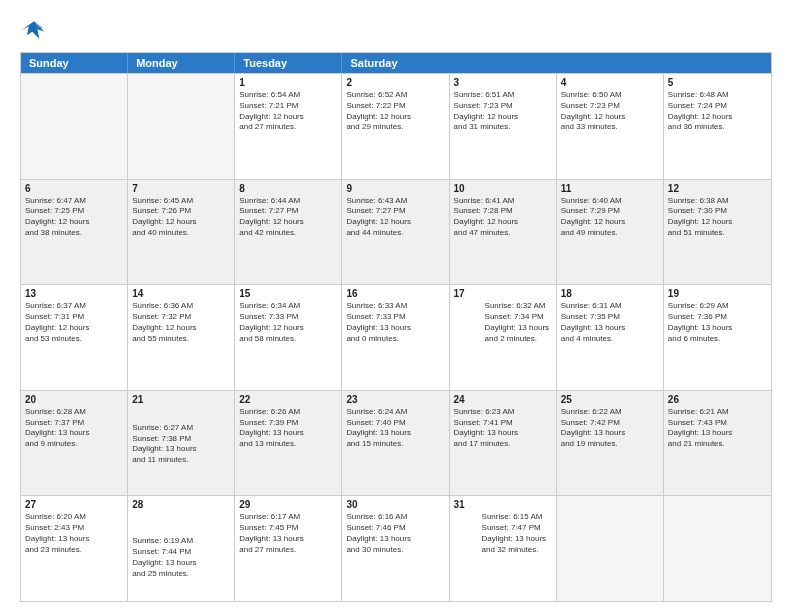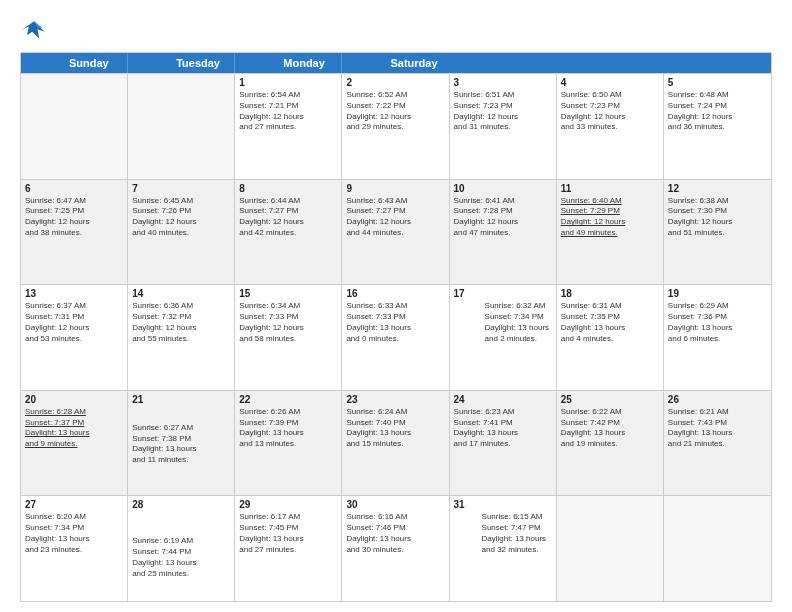--- a/index.html
+++ b/index.html
@@ -63,21 +63,20 @@
       grid-template-columns: repeat(7, 1fr);
       background: #2a7ac7;
     }
     .cal-header-cell {
       color: #fff;
       font-size: 11px;
       font-weight: bold;
       padding: 4px 8px;
       border-right: 1px solid #5599d9;
       text-align: left;
-      margin-left: 40px;
     }
     .cal-header-cell:last-child { border-right: none; }
     .cal-body {
       display: flex;
       flex-direction: column;
       flex: 1;
     }
     .cal-row {
       display: grid;
       grid-template-columns: repeat(7, 1fr);
@@ -127,22 +126,22 @@
     <div class="title-block">
       <div class="cal-title"></div>
       <div class="cal-subtitle"></div>
     </div>
   </div>
 
   <div class="calendar">
     <div class="cal-header-row">
 
     <div class="cal-header-cell">Sunday</div>
+        <div class="cal-header-cell">Monday</div>
         <div class="cal-header-cell">Tuesday</div>
-        <div class="cal-header-cell">Monday</div>
         <div class="cal-header-cell">Saturday</div>
       </div>
     <div class="cal-body">
 
     <div class="cal-row">
           <div class="cal-cell empty"></div>
           <div class="cal-cell empty"></div>
           <div class="cal-cell">
             <div class="day-num">1</div>
             <div class="cell-text" style="white-space: pre-line;">Sunrise: 6:54 AM
@@ -210,21 +209,21 @@
           </div>
           <div class="cal-cell shaded">
             <div class="day-num">10</div>
             <div class="cell-text" style="white-space: pre-line;">Sunrise: 6:41 AM
 Sunset: 7:28 PM
 Daylight: 12 hours
 and 47 minutes.</div>
           </div>
           <div class="cal-cell shaded">
             <div class="day-num">11</div>
-            <div class="cell-text" style="white-space: pre-line; text-decoration: underline;">Sunrise: 6:40 AM
+            <div class="cell-text" style="white-space: pre-line;">Sunrise: 6:40 AM
 Sunset: 7:29 PM
 Daylight: 12 hours
 and 49 minutes.</div>
           </div>
           <div class="cal-cell shaded">
             <div class="day-num">12</div>
             <div class="cell-text" style="white-space: pre-line;">Sunrise: 6:38 AM
 Sunset: 7:30 PM
 Daylight: 12 hours
 and 51 minutes.</div>
@@ -277,21 +276,21 @@
             <div class="day-num">19</div>
             <div class="cell-text" style="white-space: pre-line;">Sunrise: 6:29 AM
 Sunset: 7:36 PM
 Daylight: 13 hours
 and 6 minutes.</div>
           </div>
         </div>
         <div class="cal-row">
           <div class="cal-cell shaded">
             <div class="day-num">20</div>
-            <div class="cell-text" style="white-space: pre-line; text-decoration: underline;">Sunrise: 6:28 AM
+            <div class="cell-text" style="white-space: pre-line;">Sunrise: 6:28 AM
 Sunset: 7:37 PM
 Daylight: 13 hours
 and 9 minutes.</div>
           </div>
           <div class="cal-cell shaded">
             <div class="day-num">21</div>
             <div class="cell-text" style="white-space: pre-line; margin-top: 16px;">Sunrise: 6:27 AM
 Sunset: 7:38 PM
 Daylight: 13 hours
 and 11 minutes.</div>
@@ -329,21 +328,21 @@
             <div class="cell-text" style="white-space: pre-line;">Sunrise: 6:21 AM
 Sunset: 7:43 PM
 Daylight: 13 hours
 and 21 minutes.</div>
           </div>
         </div>
         <div class="cal-row">
           <div class="cal-cell">
             <div class="day-num">27</div>
             <div class="cell-text" style="white-space: pre-line;">Sunrise: 6:20 AM
-Sunset: 7:34 PM
+Sunset: 2:43 PM
 Daylight: 13 hours
 and 23 minutes.</div>
           </div>
           <div class="cal-cell">
             <div class="day-num">28</div>
             <div class="cell-text" style="white-space: pre-line; margin-top: 24px;">Sunrise: 6:19 AM
 Sunset: 7:44 PM
 Daylight: 13 hours
 and 25 minutes.</div>
           </div>

